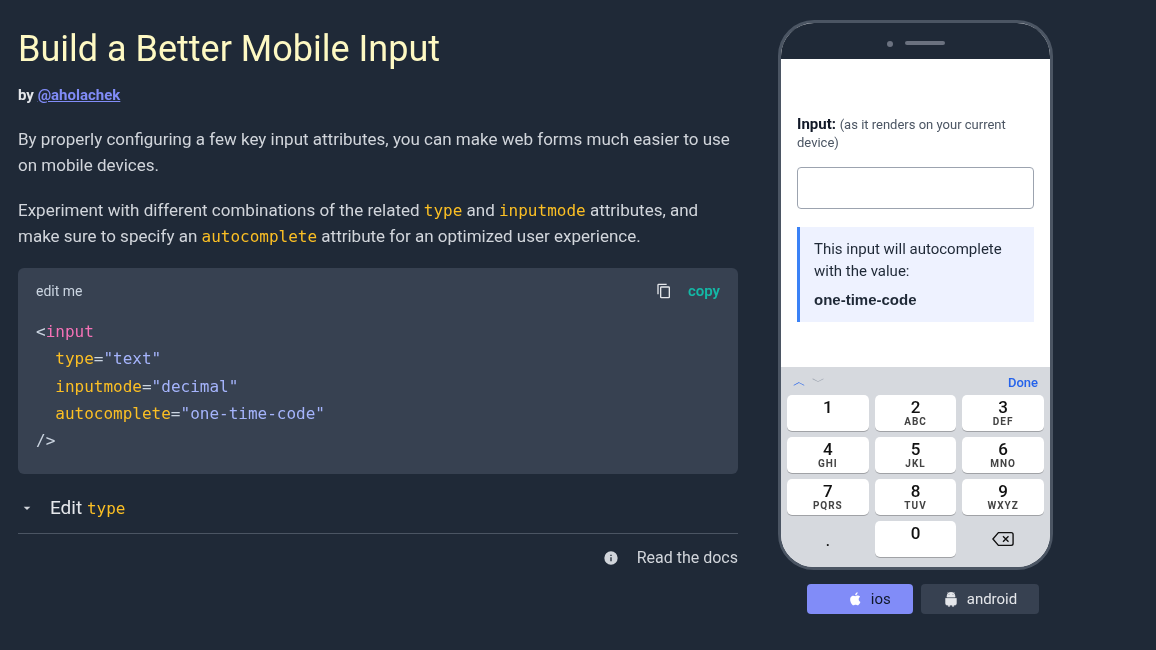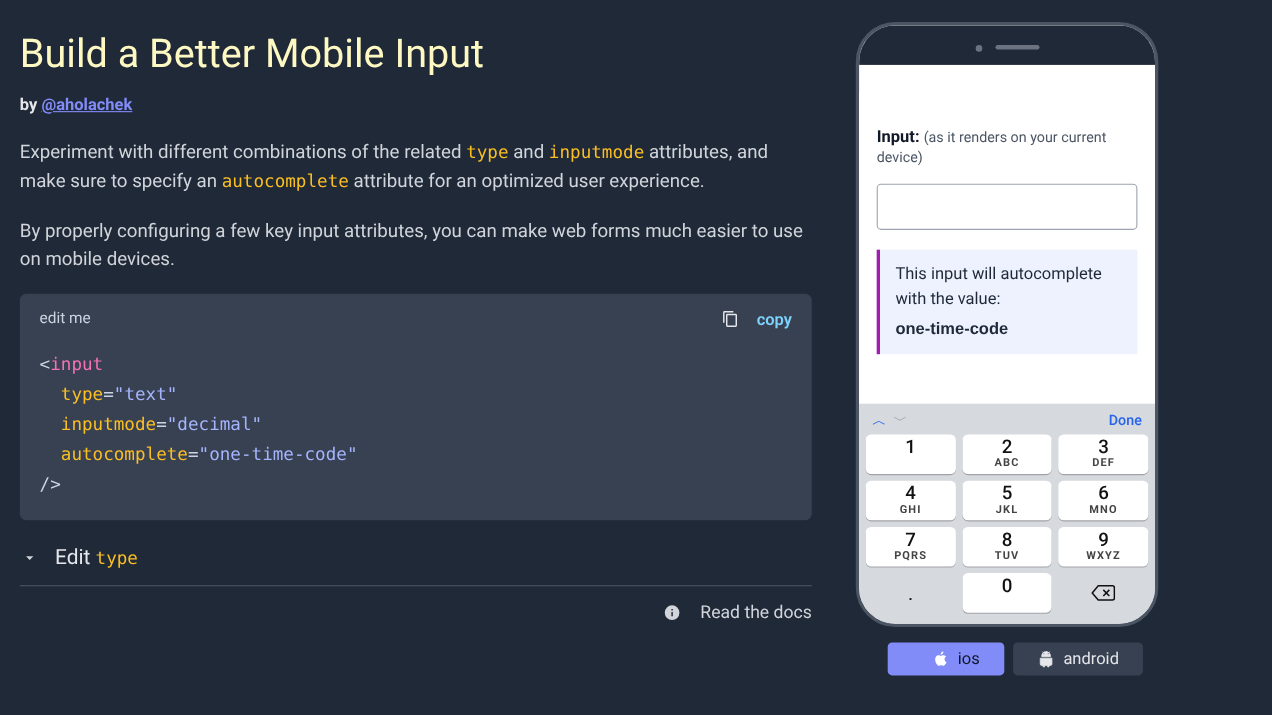--- a/index.html
+++ b/index.html
@@ -33,21 +33,21 @@
     position: relative;
   }
   .codebox-header {
     display: flex; justify-content: space-between; align-items: center;
     margin-bottom: 18px;
     font-size: 14px;
     color: #cbd5e1;
   }
   .copy-btn {
     display: inline-flex; align-items: center; gap: 16px;
-    color: #7dd3fc; font-weight: 600; font-size: 15px;
+    color: #14b8a6; font-weight: 600; font-size: 15px;
     cursor: pointer;
   }
   .copy-icon { width: 16px; height: 16px; }
   pre {
     font-family: ui-monospace, Menlo, Consolas, monospace;
     font-size: 16px;
     line-height: 1.7;
     color: #e5e7eb;
     white-space: pre;
   }
@@ -106,21 +106,21 @@
     width: 100%;
     height: 42px;
     border: 1px solid #9ca3af;
     border-radius: 4px;
     margin: 8px 0 18px;
     padding: 6px 8px;
     font-size: 16px;
   }
   .note-box {
     background: #eef2ff;
-    border-left: 3px solid #a21caf;
+    border-left: 3px solid #3b82f6;
     padding: 12px 14px;
     font-size: 15px;
     line-height: 1.45;
     color: #1f2937;
   }
   .note-code {
     font-family: Liberation Sans, sans-serif;
     font-weight: 700;
     display: block;
     margin-top: 6px;
@@ -172,25 +172,25 @@
 </head>
 <body>
 
 <div class="container">
   <div class="left">
     <h1>Build a Better Mobile Input</h1>
     <p class="byline">
       <span>by </span><a href="#">@aholachek</a>
     </p>
 
+    <p class="intro">By properly configuring a few key input attributes, you can make web forms much easier to use on mobile devices.</p>
+
     <p class="intro">
       <span>Experiment with different combinations of the related </span><code class="inline-code">type</code><span> and </span><code class="inline-code">inputmode</code><span> attributes, and make sure to specify an </span><code class="inline-code">autocomplete</code><span> attribute for an optimized user experience.</span>
     </p>
-
-    <p class="intro">By properly configuring a few key input attributes, you can make web forms much easier to use on mobile devices.</p>
 
     <div class="codebox">
       <div class="codebox-header">
         <span>edit me</span>
         <span class="copy-btn">
           <svg class="copy-icon" viewBox="0 0 24 24" fill="#e5e7eb">
               <path d="M16 1H4a2 2 0 0 0-2 2v14h2V3h12V1zm3 4H8a2 2 0 0 0-2 2v14a2 2 0 0 0 2 2h11a2 2 0 0 0 2-2V7a2 2 0 0 0-2-2zm0 16H8V7h11v14z"></path>
             </svg>
           <span>copy</span>
         </span>

